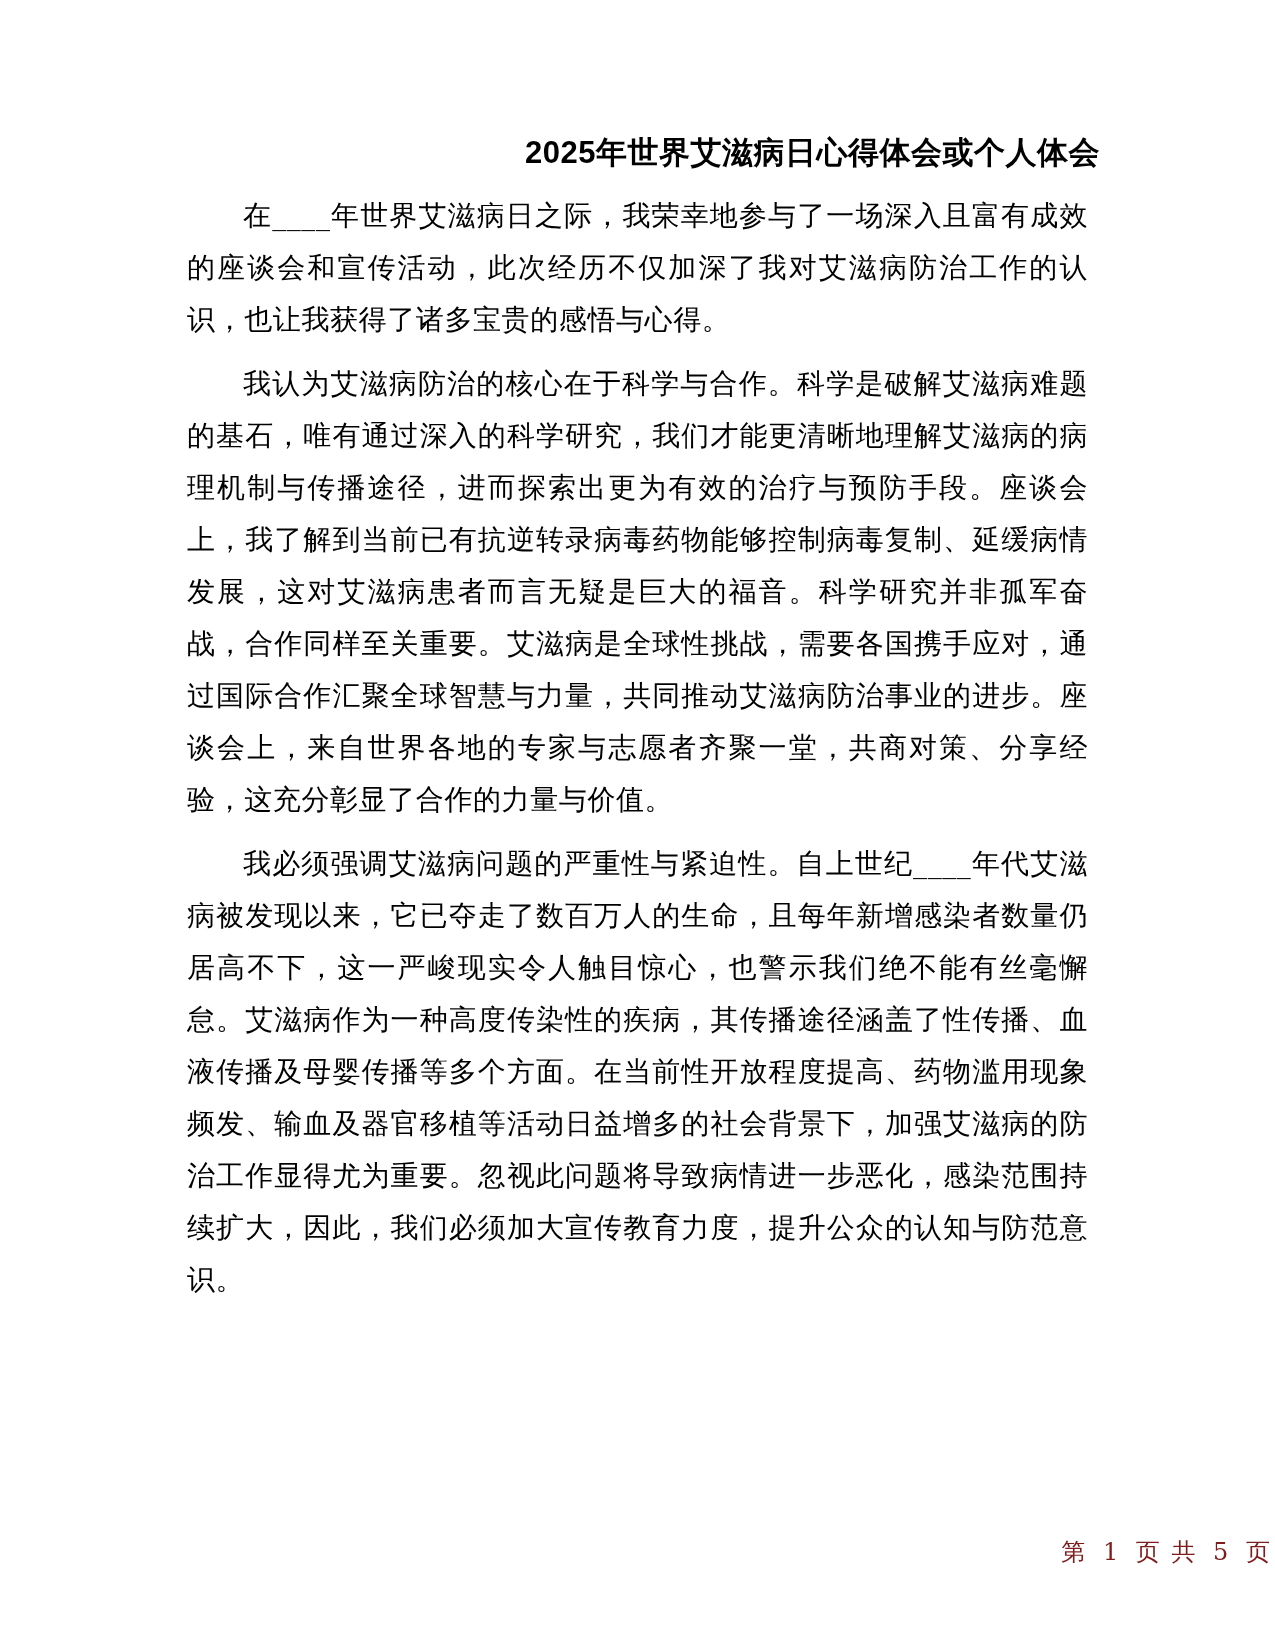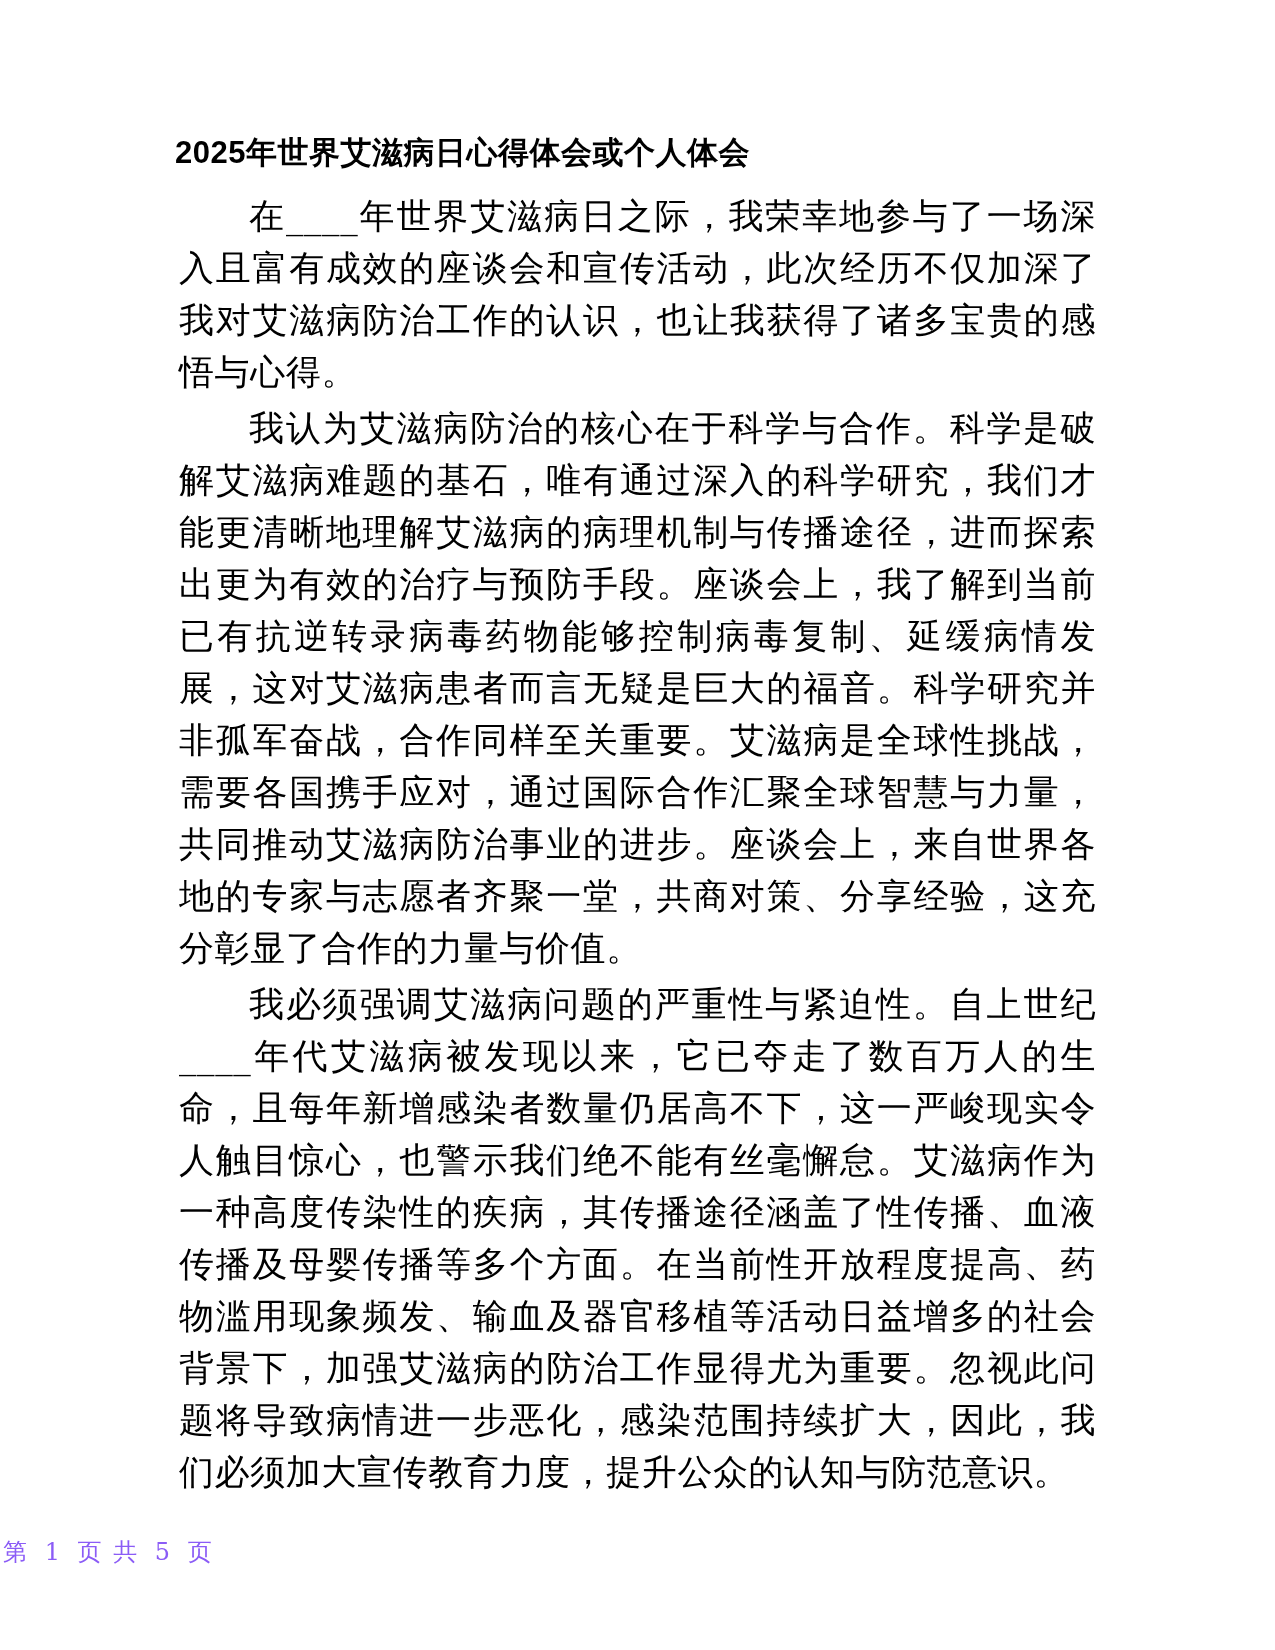--- a/index.html
+++ b/index.html
@@ -22,46 +22,46 @@
     width: 1275px;
     height: 1650px;
     box-sizing: border-box;
     padding: 130px 175px 0 175px;
   }
   .doc-title {
     font-family: "Liberation Sans", sans-serif;
     font-weight: bold;
     font-size: 31px;
     line-height: 46px;
-    text-align: left;
+    text-align: right;
     letter-spacing: 0.5px;
     margin: 0 0 14px 0;
     color: #000;
   }
   .body-text {
     font-family: "DejaVu Serif", "Liberation Serif", serif;
-    font-size: 35px;
+    font-size: 28px;
     line-height: 52px;
     text-align: justify;
     text-justify: inter-ideograph;
     text-indent: 2em;
-    margin: 4px;
+    margin: 12px;
     letter-spacing: 0.6px;
     color: #000;
   }
   .footer {
     position: absolute;
     left: 0;
     right: 0;
     bottom: 82px;
-    text-align: left;
+    text-align: right;
     font-family: "DejaVu Serif", "Liberation Serif", serif;
     font-size: 24px;
     letter-spacing: 2px;
-    color: #8b5cf6;
+    color: #7f1d1d;
   }
   .footer .pg {
     display: inline-block;
     padding: 0 3px;
   }
 </style>
 </head>
 <body>
 
 <div class="page">

